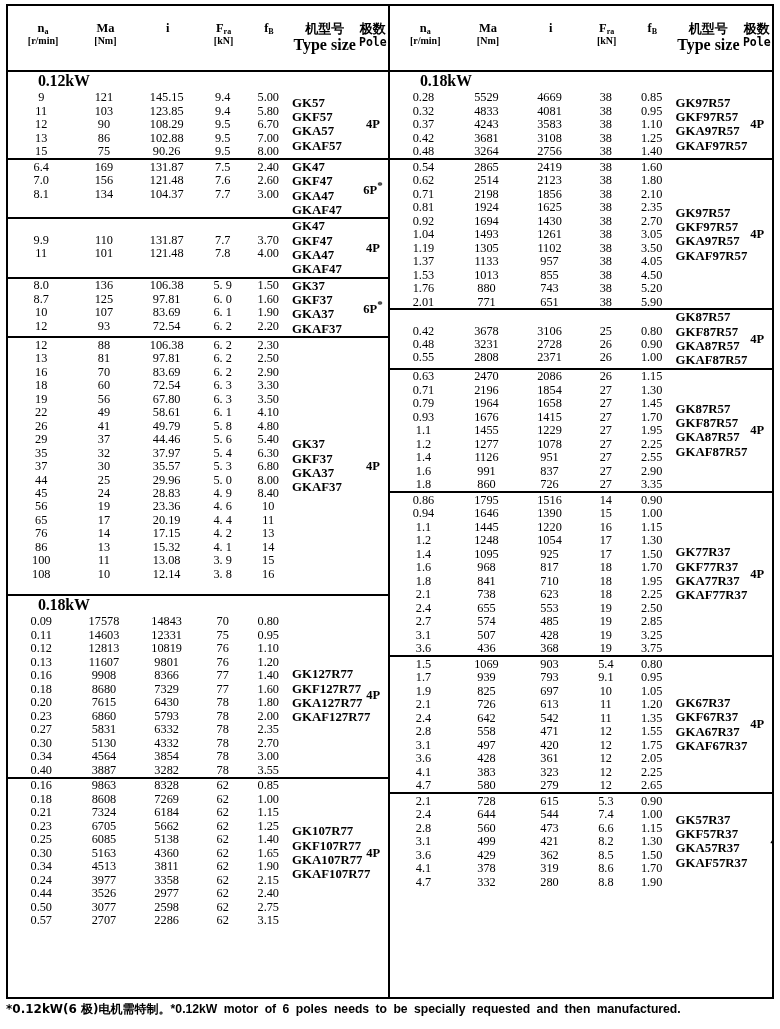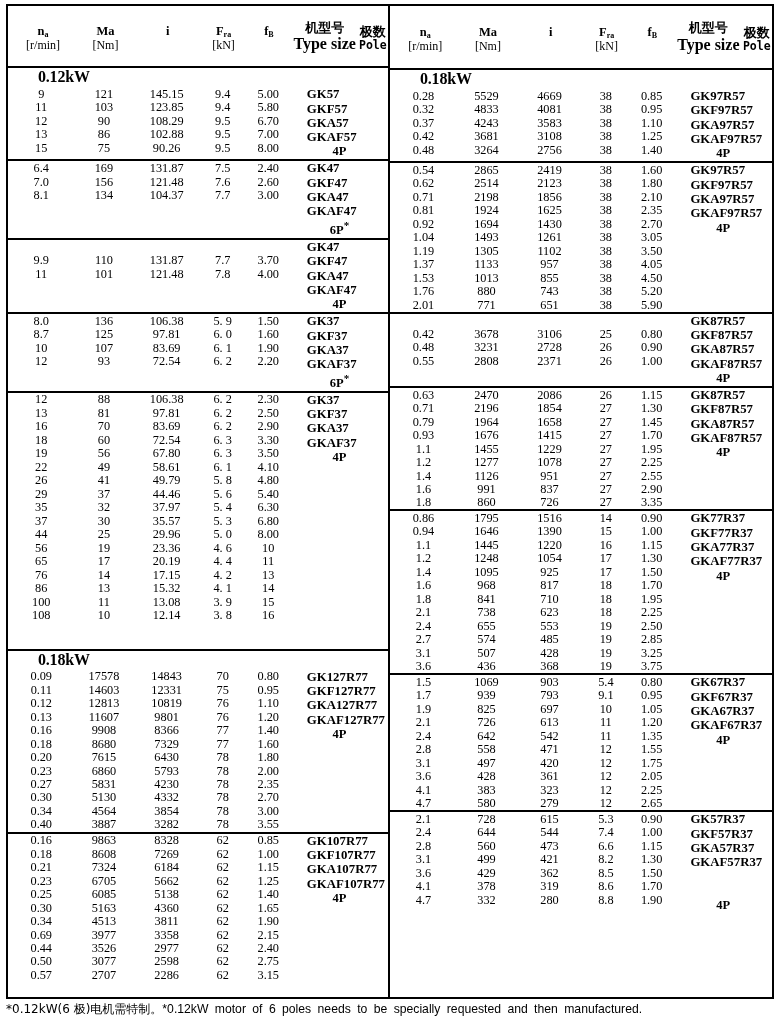--- a/index.html
+++ b/index.html
@@ -47,32 +47,32 @@
     border-bottom: 2px solid #000;
     box-sizing: border-box;
     height: 66px;
     display: flex;
     align-items: center;
     padding-left: 2px;
   }
   .thead .hrow {
     display: flex;
     width: 100%;
-    align-items: flex-end;
+    align-items: flex-start;
   }
   .hcell {
     text-align: center;
     font-weight: bold;
     line-height: 1.08;
     font-size: 12.5px;
   }
   .hcell .unit {
     display: block;
-    font-size: 12px;
-    font-weight: normal;
+    font-size: 10px;
+    font-weight: bold;
   }
   .hcell sub {
     font-size: 8px;
     vertical-align: baseline;
     position: relative;
     top: 2px;
   }
   .hcell.cjk {
     font-family: "DejaVu Sans", "Liberation Sans", sans-serif;
     font-size: 13px;
@@ -126,21 +126,21 @@
     align-items: stretch;
   }
   .numcols {
     display: flex;
     flex-direction: column;
     width: 74.5%;
   }
   .sidecols {
     width: 25.5%;
     display: flex;
-    flex-direction: column;
+    flex-direction: row;
     align-items: center;
   }
   .typebox {
     width: 68.6%;
     font-weight: bold;
     font-size: 12.8px;
     line-height: 1.12;
     text-align: left;
     padding-left: 1px;
   }
@@ -172,20 +172,21 @@
   .n-fra { width: 16.1%; }
   .n-fb  { width: 16.1%; }
 
   
   .footnote {
     margin-top: 3px;
     font-size: 12.3px;
     line-height: 1.15;
     white-space: nowrap;
     letter-spacing: 0px;
+    font-weight: bold;
   }
   .footnote .cjk {
     font-family: "DejaVu Sans", "Liberation Sans", sans-serif;
     font-size: 12px;
   }
   .footnote .en {
     font-family: "Liberation Sans", sans-serif;
     font-size: 12.2px;
     word-spacing: 3px;
   }
@@ -466,20 +467,27 @@
                   <div class="dcell n-fb">6.80</div>
                 </div>
                 <div class="drow">
                   <div class="dcell n-na">44</div>
                   <div class="dcell n-ma">25</div>
                   <div class="dcell n-i">29.96</div>
                   <div class="dcell n-fra">5. 0</div>
                   <div class="dcell n-fb">8.00</div>
                 </div>
                 <div class="drow">
+                  <div class="dcell n-na">45</div>
+                  <div class="dcell n-ma">24</div>
+                  <div class="dcell n-i">28.83</div>
+                  <div class="dcell n-fra">4. 9</div>
+                  <div class="dcell n-fb">8.40</div>
+                </div>
+                <div class="drow">
                   <div class="dcell n-na">56</div>
                   <div class="dcell n-ma">19</div>
                   <div class="dcell n-i">23.36</div>
                   <div class="dcell n-fra">4. 6</div>
                   <div class="dcell n-fb">10</div>
                 </div>
                 <div class="drow">
                   <div class="dcell n-na">65</div>
                   <div class="dcell n-ma">17</div>
                   <div class="dcell n-i">20.19</div>
@@ -584,21 +592,21 @@
                 <div class="drow">
                   <div class="dcell n-na">0.23</div>
                   <div class="dcell n-ma">6860</div>
                   <div class="dcell n-i">5793</div>
                   <div class="dcell n-fra">78</div>
                   <div class="dcell n-fb">2.00</div>
                 </div>
                 <div class="drow">
                   <div class="dcell n-na">0.27</div>
                   <div class="dcell n-ma">5831</div>
-                  <div class="dcell n-i">4230</div>
+                  <div class="dcell n-i">6332</div>
                   <div class="dcell n-fra">78</div>
                   <div class="dcell n-fb">2.35</div>
                 </div>
                 <div class="drow">
                   <div class="dcell n-na">0.30</div>
                   <div class="dcell n-ma">5130</div>
                   <div class="dcell n-i">4332</div>
                   <div class="dcell n-fra">78</div>
                   <div class="dcell n-fb">2.70</div>
                 </div>
@@ -674,21 +682,21 @@
                   <div class="dcell n-fb">1.65</div>
                 </div>
                 <div class="drow">
                   <div class="dcell n-na">0.34</div>
                   <div class="dcell n-ma">4513</div>
                   <div class="dcell n-i">3811</div>
                   <div class="dcell n-fra">62</div>
                   <div class="dcell n-fb">1.90</div>
                 </div>
                 <div class="drow">
-                  <div class="dcell n-na">0.69</div>
+                  <div class="dcell n-na">0.24</div>
                   <div class="dcell n-ma">3977</div>
                   <div class="dcell n-i">3358</div>
                   <div class="dcell n-fra">62</div>
                   <div class="dcell n-fb">2.15</div>
                 </div>
                 <div class="drow">
                   <div class="dcell n-na">0.44</div>
                   <div class="dcell n-ma">3526</div>
                   <div class="dcell n-i">2977</div>
                   <div class="dcell n-fra">62</div>

